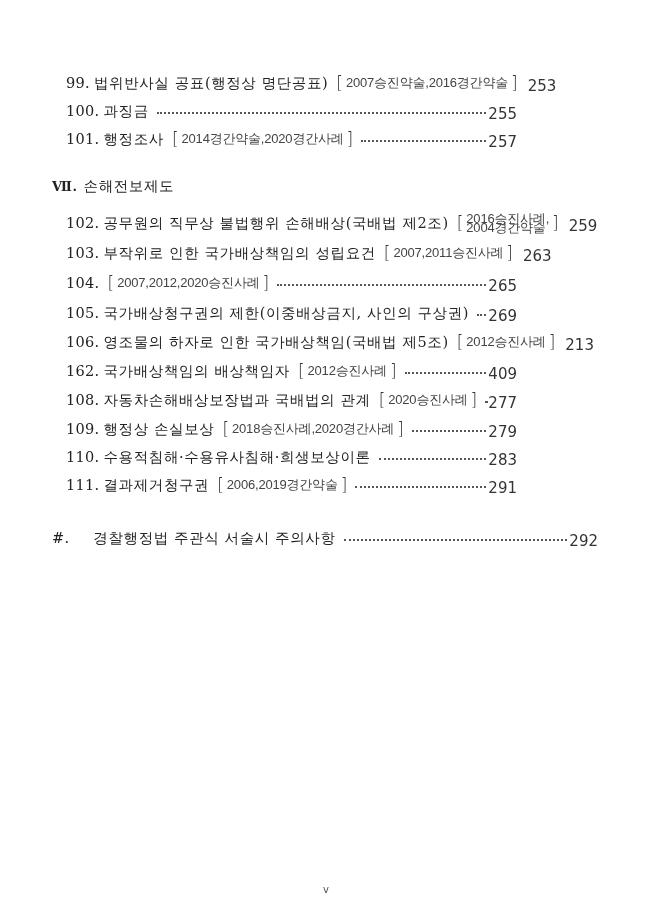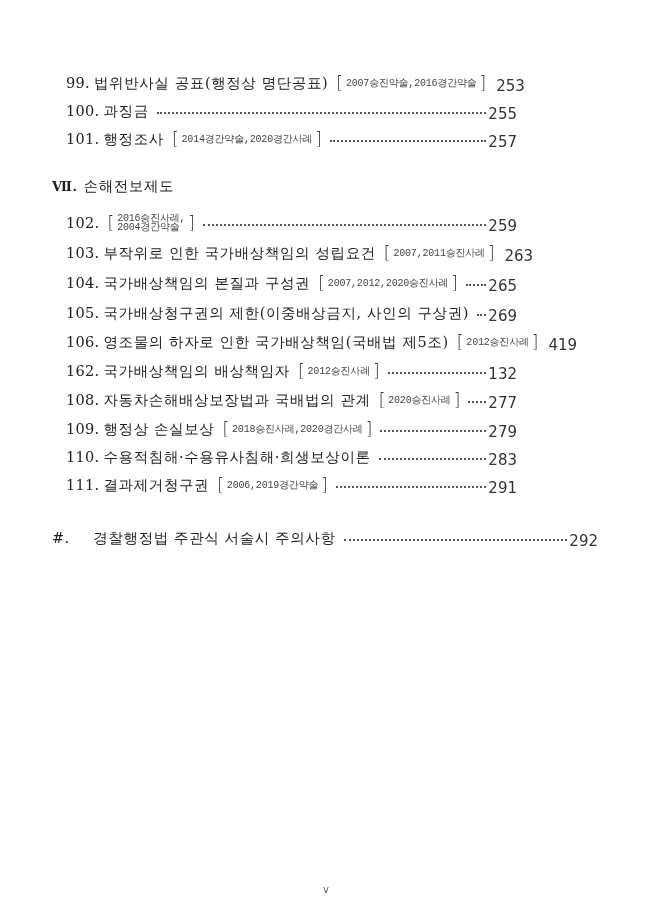--- a/index.html
+++ b/index.html
@@ -5,21 +5,21 @@
     html, body { margin: 0; padding: 0; background: #ffffff; }
     body { width: 652px; height: 922px; position: relative; overflow: hidden;
       font-family: "DejaVu Serif", "Liberation Serif", serif; color: #222; }
     .row { position: absolute; left: 0; width: 571px; height: 24px; display: flex; align-items: center; }
     .entry { left: 0; }
     .entry .inner { position: absolute; left: 66px; right: 54px; display: flex; align-items: center; height: 24px; }
     .num { font-size: 14.5px; letter-spacing: 0.3px; white-space: nowrap; }
     .title { font-size: 14.5px; white-space: nowrap; letter-spacing: 0.6px; margin-left: 4px; text-align: center; }
     .note { display: inline-flex; align-items: center; margin-left: 8px; white-space: nowrap; }
     .br { font-size: 17px; font-family: "DejaVu Sans", sans-serif; font-weight: 300; line-height: 1; color: #333; }
-    .note-text { font-size: 10px; font-family: Liberation Mono, monospace; color: #444; margin: 0 3px; letter-spacing: -0.2px; }
+    .note-text { font-size: 13px; font-family: Liberation Sans, sans-serif; color: #444; margin: 0 3px; letter-spacing: -0.2px; }
     .note-text.two { display: inline-flex; flex-direction: column; line-height: 9px; }
     .dots { flex: 1; margin: 0 2px 0 8px; height: 2px; border-bottom: 2px dotted #555; align-self: center; transform: translateY(1px); }
     .page { font-size: 15px; font-family: "DejaVu Sans", sans-serif; white-space: nowrap; color: #333; margin-top: 6px; }
     .section { position: absolute; left: 52px; font-size: 14.5px; letter-spacing: 0.6px; }
     .section .roman { font-family: "DejaVu Serif", serif; font-weight: bold; font-size: 13px; margin-right: 6px; }
     .final { position: absolute; left: 52px; right: 54px; height: 24px; display: flex; align-items: center; }
     .final .title { margin-left: 24px; }
     .footer { position: absolute; top: 884px; left: 0; width: 652px; text-align: center; font-size: 10px; color: #555; font-family: "DejaVu Sans", sans-serif; }
   </style>
 </head>
@@ -63,20 +63,21 @@
 </div>
 
 <div class="row section" style="top:174px">
   <span class="roman">Ⅶ.</span>
   <span>손해전보제도</span>
 </div>
 
 <div class="row entry" style="top:211px">
   <div class="inner">
     <span class="num">102.</span>
+    <span class="title">공무원의 직무상 불법행위 손해배상(국배법 제2조)</span>
     <span class="note">
       <span class="br">[</span>
       <span class="note-text two">
         <span>2016승진사례,</span>
         <span>2004경간약술</span>
       </span>
       <span class="br">]</span>
     </span>
     <span class="dots"></span>
     <span class="page">259</span>
@@ -93,21 +94,20 @@
       <span class="br">]</span>
     </span>
     <span class="dots"></span>
     <span class="page">263</span>
   </div>
 </div>
 
 <div class="row entry" style="top:271px">
   <div class="inner">
     <span class="num">104.</span>
-    <span class="title">국가배상책임의 본질과 구성권</span>
     <span class="note">
       <span class="br">[</span>
       <span class="note-text">2007,2012,2020승진사례</span>
       <span class="br">]</span>
     </span>
     <span class="dots"></span>
     <span class="page">265</span>
   </div>
 </div>
 
@@ -123,35 +123,35 @@
 <div class="row entry" style="top:330px">
   <div class="inner">
     <span class="num">106.</span>
     <span class="title">영조물의 하자로 인한 국가배상책임(국배법 제5조)</span>
     <span class="note">
       <span class="br">[</span>
       <span class="note-text">2012승진사례</span>
       <span class="br">]</span>
     </span>
     <span class="dots"></span>
-    <span class="page">419</span>
+    <span class="page">213</span>
   </div>
 </div>
 
 <div class="row entry" style="top:359px">
   <div class="inner">
     <span class="num">162.</span>
     <span class="title">국가배상책임의 배상책임자</span>
     <span class="note">
       <span class="br">[</span>
       <span class="note-text">2012승진사례</span>
       <span class="br">]</span>
     </span>
     <span class="dots"></span>
-    <span class="page">132</span>
+    <span class="page">409</span>
   </div>
 </div>
 
 <div class="row entry" style="top:388px">
   <div class="inner">
     <span class="num">108.</span>
     <span class="title">자동차손해배상보장법과 국배법의 관계</span>
     <span class="note">
       <span class="br">[</span>
       <span class="note-text">2020승진사례</span>

